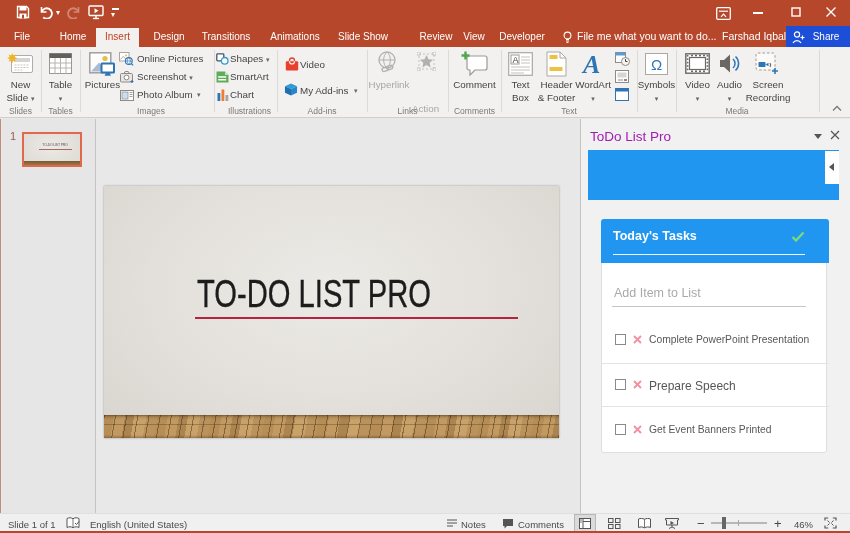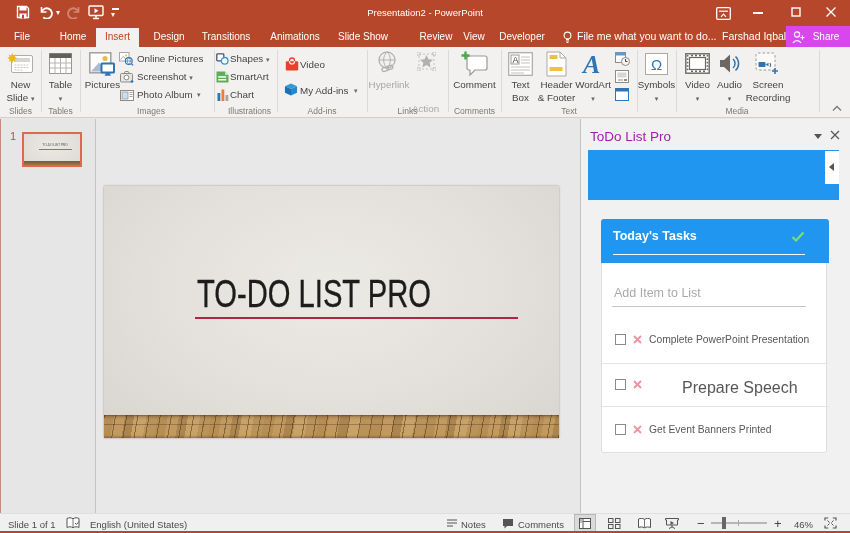--- a/index.html
+++ b/index.html
@@ -108,28 +108,27 @@
     <div class="tab" style="left:336px;width:54px;">Slide Show</div>
     <div class="tab" style="left:416px;width:40px;">Review</div>
     <div class="tab" style="left:460px;width:28px;">View</div>
     <div class="tab" style="left:496px;width:52px;">Developer</div>
     <svg class="abs" style="left:562px;top:5px;" width="11" height="13" viewBox="0 0 11 13">
       <circle cx="5.5" cy="4.5" r="3.4" fill="none" stroke="#fff" stroke-width="1.1"></circle>
       <path d="M4 8.5 h3 M4 10 h3 M4.6 11.5 h1.8" stroke="#fff" stroke-width="1"></path>
     </svg>
     <div class="tab" style="left:577px;width:130px;text-align:left;font-size:10.5px;">File me what you want to do...</div>
     <div class="tab" style="left:722px;width:58px;font-size:10.5px;">Farshad Iqbal</div>
-    <div class="tab" style="left:786px;width:64px;background:#d946ef;"><span style="margin-left:16px;">Share</span></div>
+    <div class="tab" style="left:786px;width:64px;background:#1d4ed8;"><span style="margin-left:16px;">Share</span></div>
     <svg class="abs" style="left:792px;top:5px;" width="14" height="13" viewBox="0 0 14 13">
       <circle cx="5" cy="3.5" r="2.6" fill="none" stroke="#fff" stroke-width="1.2"></circle>
       <path d="M1 12 a4.5 4.5 0 0 1 8 0" fill="none" stroke="#fff" stroke-width="1.2"></path>
       <path d="M10.5 4.5 v4 M8.5 6.5 h4" stroke="#fff" stroke-width="1.2"></path>
     </svg>
   </div>
-  <div id="titletext">Presentation2 - PowerPoint</div>
   <div class="abs" style="left:0;top:47px;width:850px;height:1px;background:#F3F1F0;"></div>
   <div id="ribbon">
 
     <div class="gsep" style="left:41px;"></div>
     <div class="gsep" style="left:80px;"></div>
     <div class="gsep" style="left:214px;"></div>
     <div class="gsep" style="left:277px;"></div>
     <div class="gsep" style="left:367px;"></div>
     <div class="gsep" style="left:448px;"></div>
     <div class="gsep" style="left:501px;"></div>
@@ -384,21 +383,21 @@
 
         <div class="abs" style="left:13px;top:114px;width:11px;height:11px;border:1px solid #8A8A8A;"></div>
         <svg class="abs" style="left:31px;top:115px;" width="9" height="9" viewBox="0 0 9 9">
             <path d="M1 1 L8 8 M8 1 L1 8" stroke="#F48FA0" stroke-width="1.8"></path>
           </svg>
         <div class="abs" style="left:47px;top:114px;font-size:10.3px;color:#575757;">Complete PowerPoint Presentation</div>
         <div class="abs" style="left:13px;top:159px;width:11px;height:11px;border:1px solid #8A8A8A;"></div>
         <svg class="abs" style="left:31px;top:160px;" width="9" height="9" viewBox="0 0 9 9">
             <path d="M1 1 L8 8 M8 1 L1 8" stroke="#F48FA0" stroke-width="1.8"></path>
           </svg>
-        <div class="abs" style="left:47px;top:159px;font-size:16px;color:#575757;margin-left:33px;">Prepare Speech</div>
+        <div class="abs" style="left:47px;top:159px;font-size:12px;color:#575757;">Prepare Speech</div>
         <div class="abs" style="left:13px;top:204px;width:11px;height:11px;border:1px solid #8A8A8A;"></div>
         <svg class="abs" style="left:31px;top:205px;" width="9" height="9" viewBox="0 0 9 9">
             <path d="M1 1 L8 8 M8 1 L1 8" stroke="#F48FA0" stroke-width="1.8"></path>
           </svg>
         <div class="abs" style="left:47px;top:204px;font-size:10.3px;color:#575757;">Get Event Banners Printed</div>
       </div>
     </div>
   </div>
   <div id="status">
     <div class="abs" style="left:8px;top:5px;">Slide 1 of 1</div>

